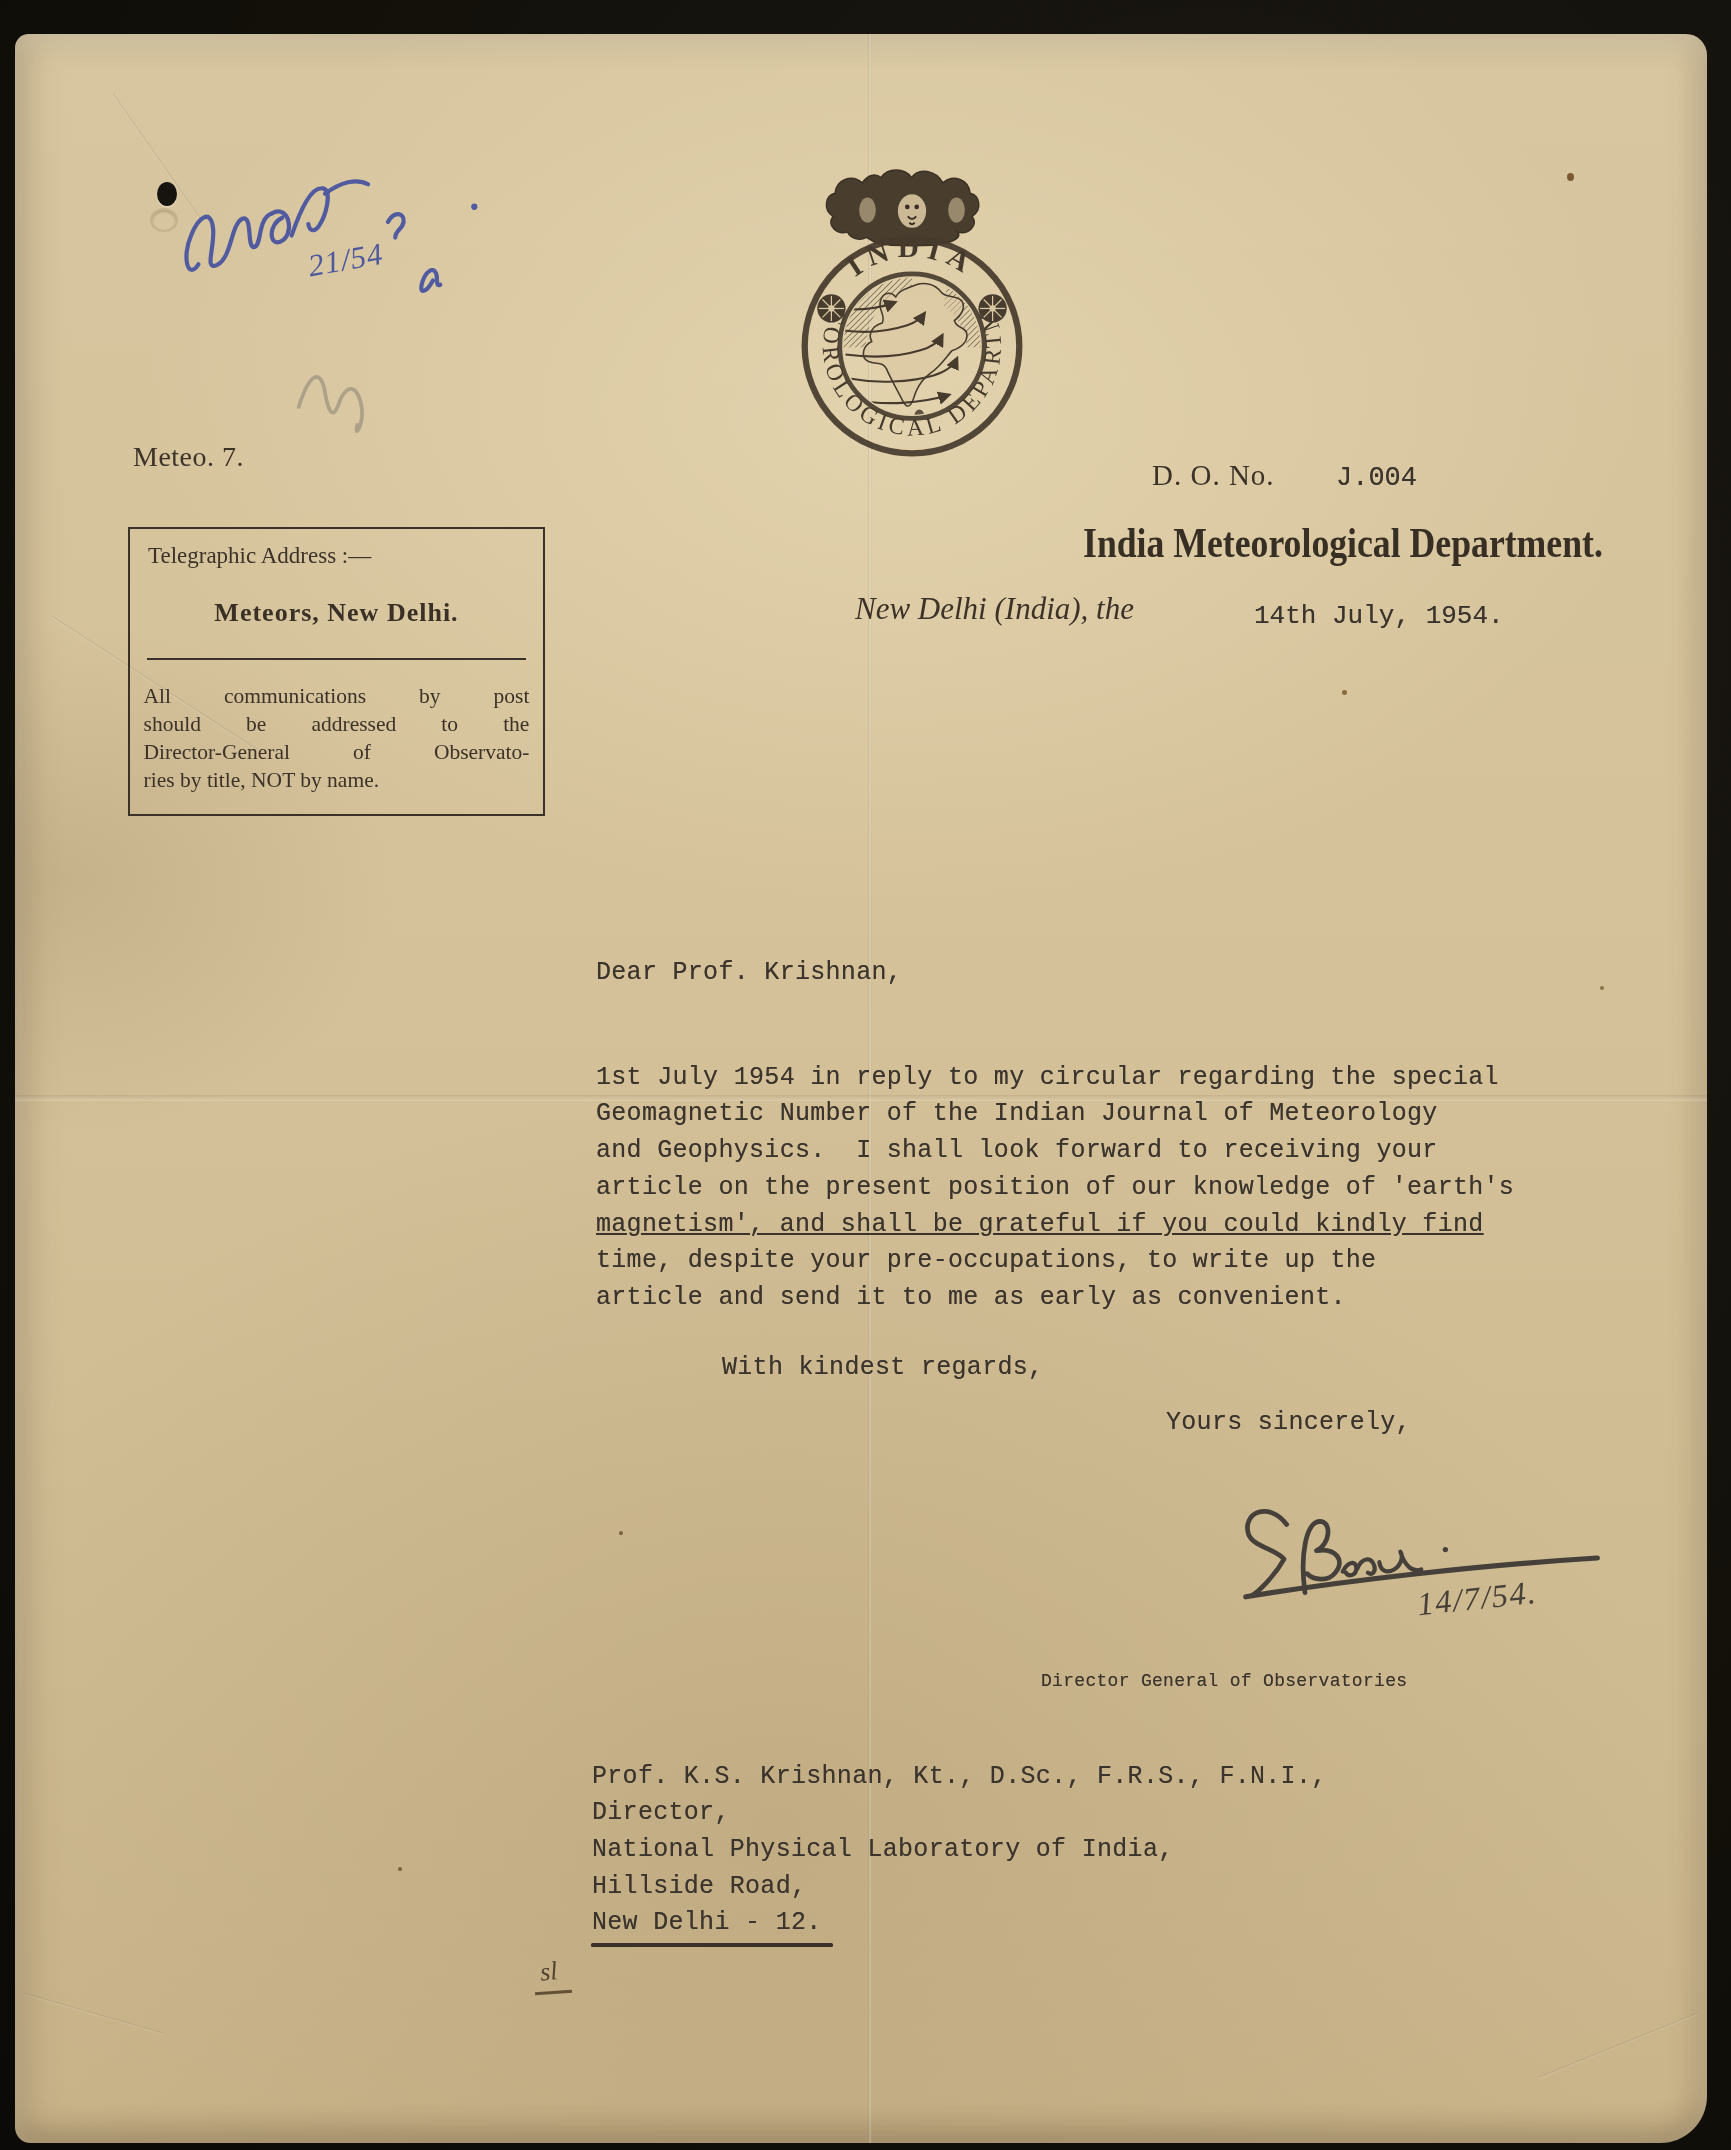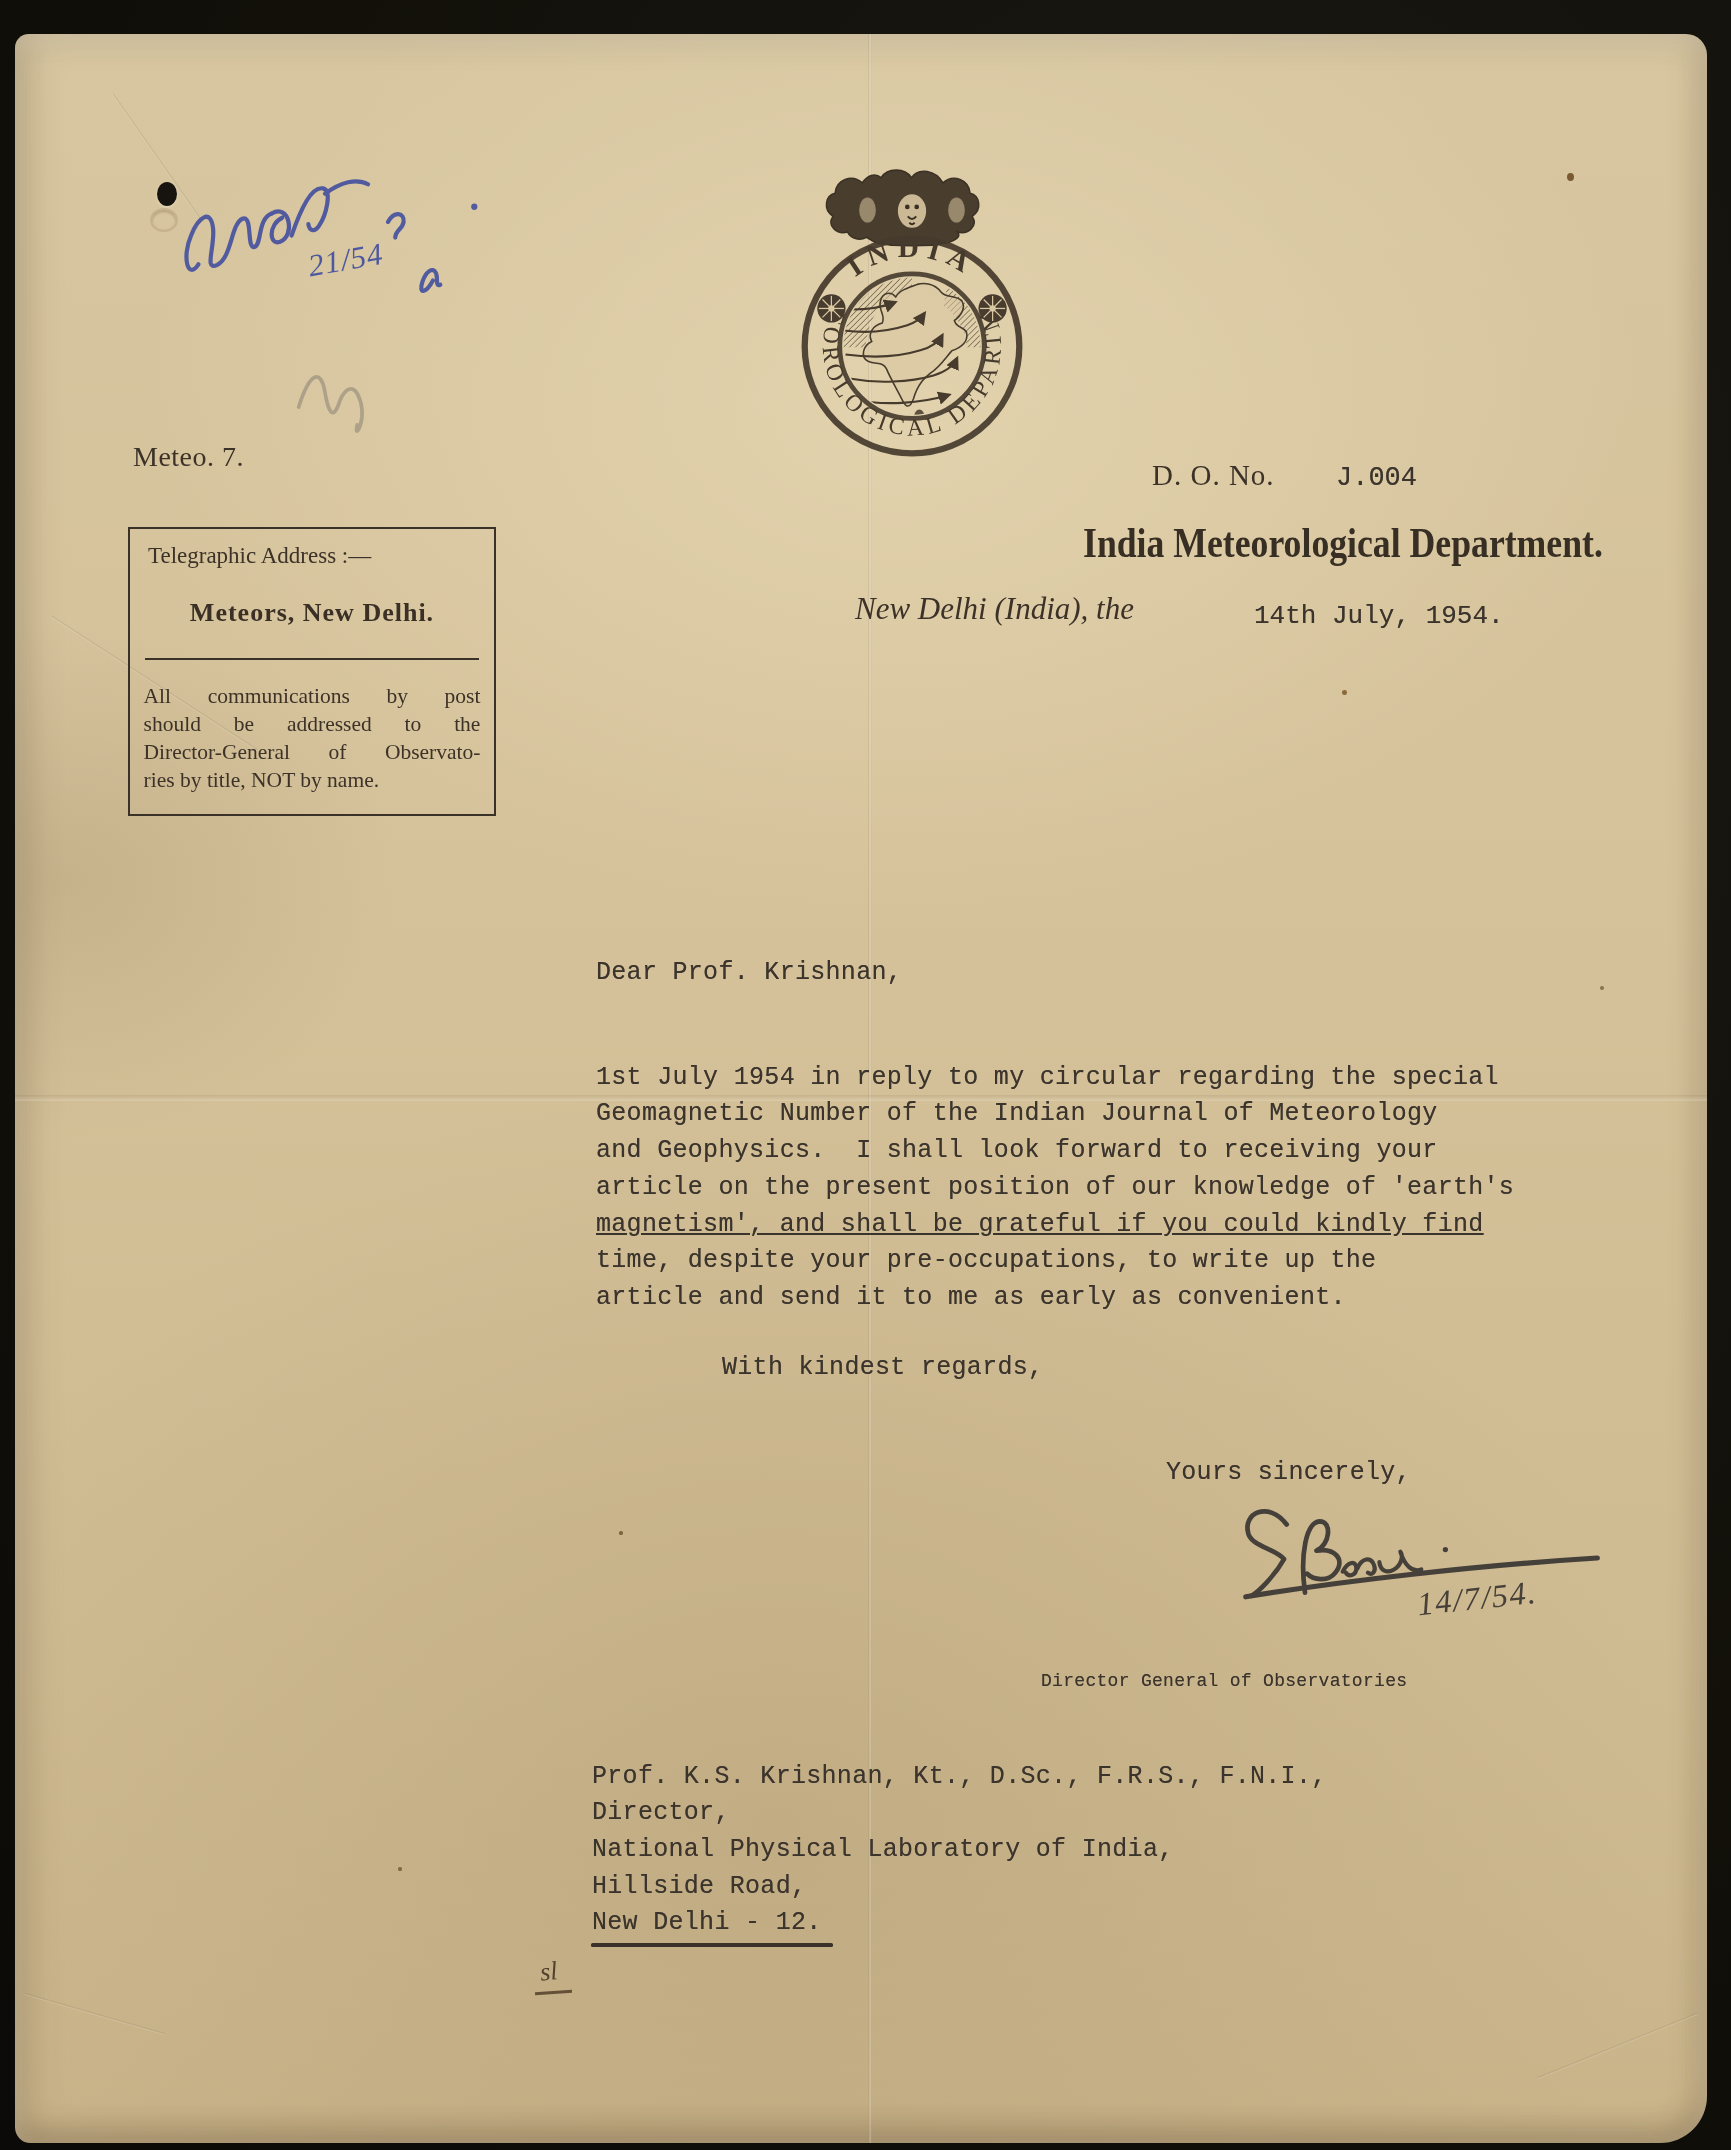--- a/index.html
+++ b/index.html
@@ -16,39 +16,39 @@
     border-radius:13.6px 21px 47px 15.7px;
     box-shadow: inset 0 7.3px 23px rgba(255,252,238,.30),
                 inset 0 -10.5px 29px rgba(86,66,40,.28),
                 inset 13.6px 0 37px rgba(96,76,48,.18),
                 inset -11.5px 0 31px rgba(96,76,48,.14);}
   .serif{font-family:"Liberation Serif", serif;color:#3c3228;}
   .typed{font-family:"Liberation Mono", monospace;color:#3b342d;text-shadow:0 0 0.5px rgba(55,48,40,.55);}
   .hand{font-family:"Liberation Serif", serif;font-style:italic;}
   
   .meteo{left:133px;top:441px;font-size:28px;font-weight:normal;letter-spacing:0.5px;}
-  .telebox{left:128px;top:527px;width:368px;height:289px;border:2.1px solid #3a3128;box-sizing:border-box;}
+  .telebox{left:128px;top:527px;width:417px;height:289px;border:2.1px solid #3a3128;box-sizing:border-box;}
   .tb-label{margin:13.6px 0 0 18px;font-size:23px;color:#3c3228;}
   .tb-addr{margin-top:29px;text-align:center;font-size:26px;font-weight:bold;color:#3a3026;letter-spacing:1px;}
   .tb-rule{margin:30px auto 0 auto;width:92%;border-top:2.6px solid #3a3128;}
   .tb-note{margin:22px 13.6px 0 13.6px;font-size:21.5px;line-height:28px;color:#3c3228;}
   .tb-note .just{text-align:justify;text-align-last:justify;}
   .dono-label{left:1152px;top:459px;font-size:29px;letter-spacing:1px;}
   .dono-num{left:1336px;top:463px;font-size:27px;}
   .dept{left:1083px;top:519px;font-size:42px;font-weight:bold;white-space:nowrap;
         transform:scaleX(.85);transform-origin:left top;color:#382f24;}
   .place{left:855px;top:591px;font-size:31px;font-style:italic;color:#3c3228;}
   .typeddate{left:1254px;top:601px;font-size:26px;}
   
   .bodytext{font-size:25px;letter-spacing:0.3px;white-space:pre;}
   .salutation{left:596px;top:958px;}
   .pline{left:596px;}
   .indent1{padding-left:167px;}
   .regards{left:722px;top:1353px;}
-  .valediction{left:1166px;top:1458px;}
+  .valediction{left:1166px;top:1408px;}
   .sigtitle{left:1041px;top:1671px;font-size:18px;}
   .sigdate{left:1417px;top:1580px;font-size:32.5px;color:#474038;transform:rotate(-6deg);letter-spacing:1.6px;}
   .recip{left:592px;}
   .recip-underline{left:591px;top:1943px;width:242px;height:3.7px;background:#39312a;border-radius:1.6px;}
   .slmark{left:540px;top:1957px;font-size:26px;color:#51402b;transform:rotate(-6deg);}
   .sl-underline{left:535px;top:1991px;width:37px;height:2.6px;background:rgba(75,56,34,.8);transform:rotate(-4deg);}
   .inknote{left:308px;top:242px;font-size:31px;color:#3f4c9f;transform:rotate(-10deg);letter-spacing:1px;opacity:.9;}
   
   .fold-v{left:868px;top:34px;width:3.7px;height:2109px;
     background:linear-gradient(90deg, rgba(104,84,56,.16), rgba(255,250,236,.26) 55%, rgba(104,84,56,.10));}

